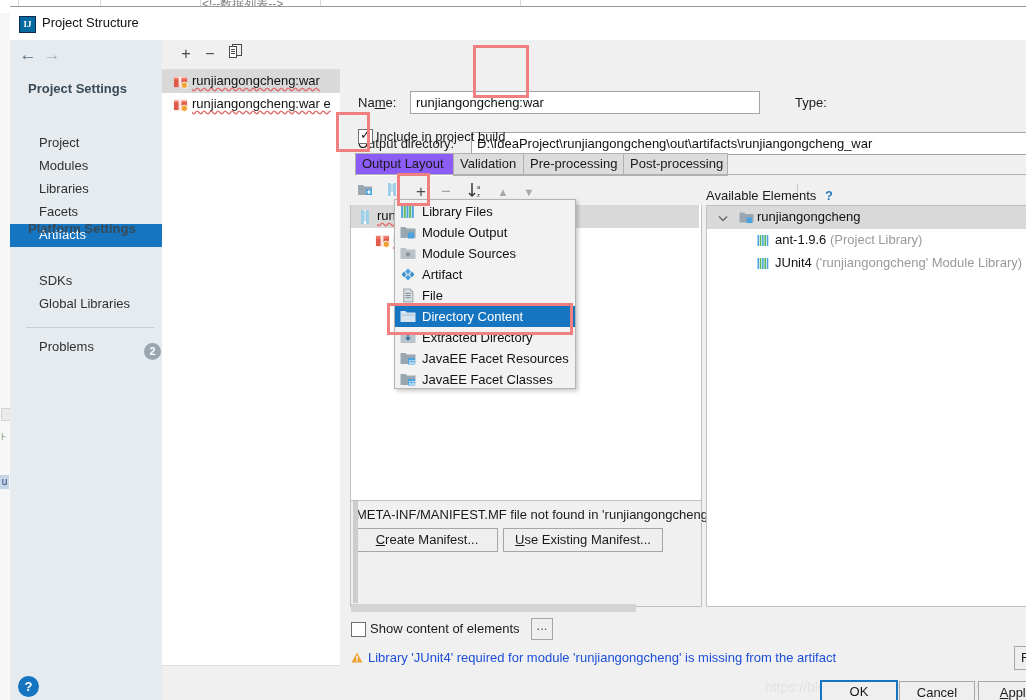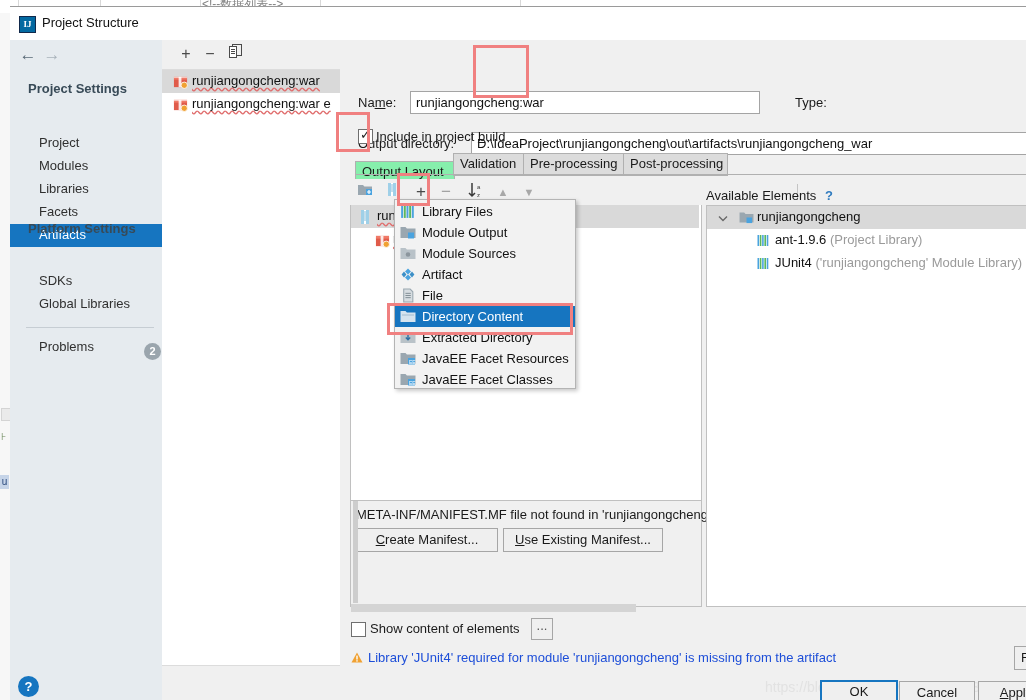--- a/index.html
+++ b/index.html
@@ -83,21 +83,21 @@
 
   #chk-include{position:absolute;left:348px;top:122px;width:13px;height:13px;background:#fff;
     border:1px solid #6f6f6f;}
   #chk-include .tick{position:absolute;left:1px;top:-3px;font-size:13px;color:#222;}
 
   
   #tabs{position:absolute;left:345px;top:146px;width:362px;height:22px;}
   .tab{position:absolute;top:0;height:21px;background:#dcdcdc;border:1px solid #b0b0b0;
     font-size:13px;color:#1a1a1a;}
   .tab span{position:absolute;left:6px;top:2px;white-space:nowrap;}
-  .tab.act{background:#86efac;border-bottom:1px solid #ffffff;margin-top:8px;}
+  .tab.act{background:#8b5cf6;border-bottom:1px solid #ffffff;}
   #tabs-line{position:absolute;left:345px;top:167px;width:681px;height:1px;background:#b0b0b0;}
 
   
   #lay-toolbar{position:absolute;left:340px;top:172px;width:350px;height:26px;background:#f0f0f0;}
   .ltb{position:absolute;top:3px;height:20px;color:#4a4a4a;font-size:15px;line-height:20px;text-align:center;}
   #ltb-sep{position:absolute;left:447px;top:5px;width:1px;height:16px;background:#c4c4c4;}
 
   
   #tree-pane{position:absolute;left:340px;top:198px;width:350px;height:295px;background:#ffffff;
     border:1px solid #c0c0c0;border-top:none;}

